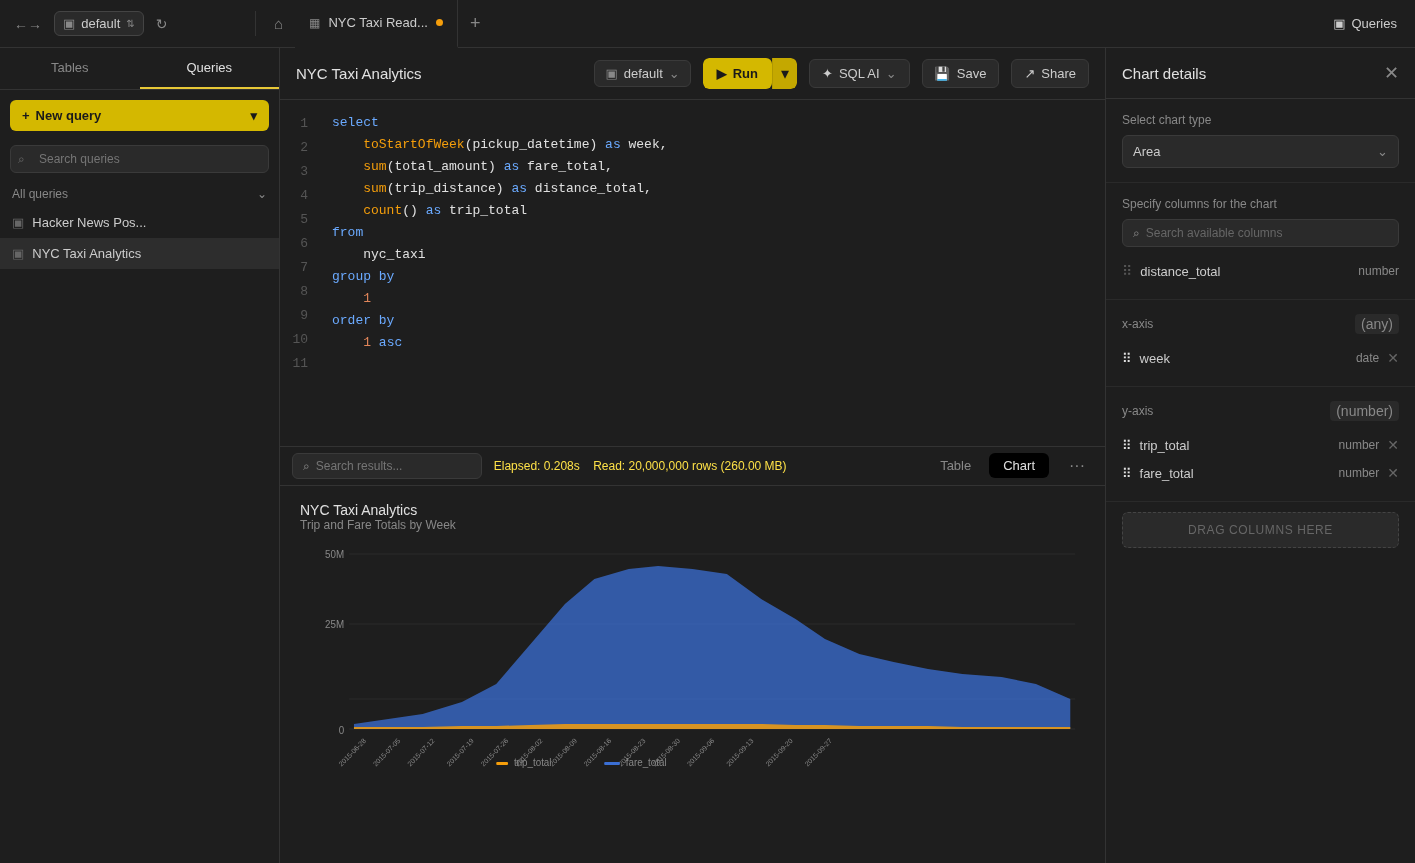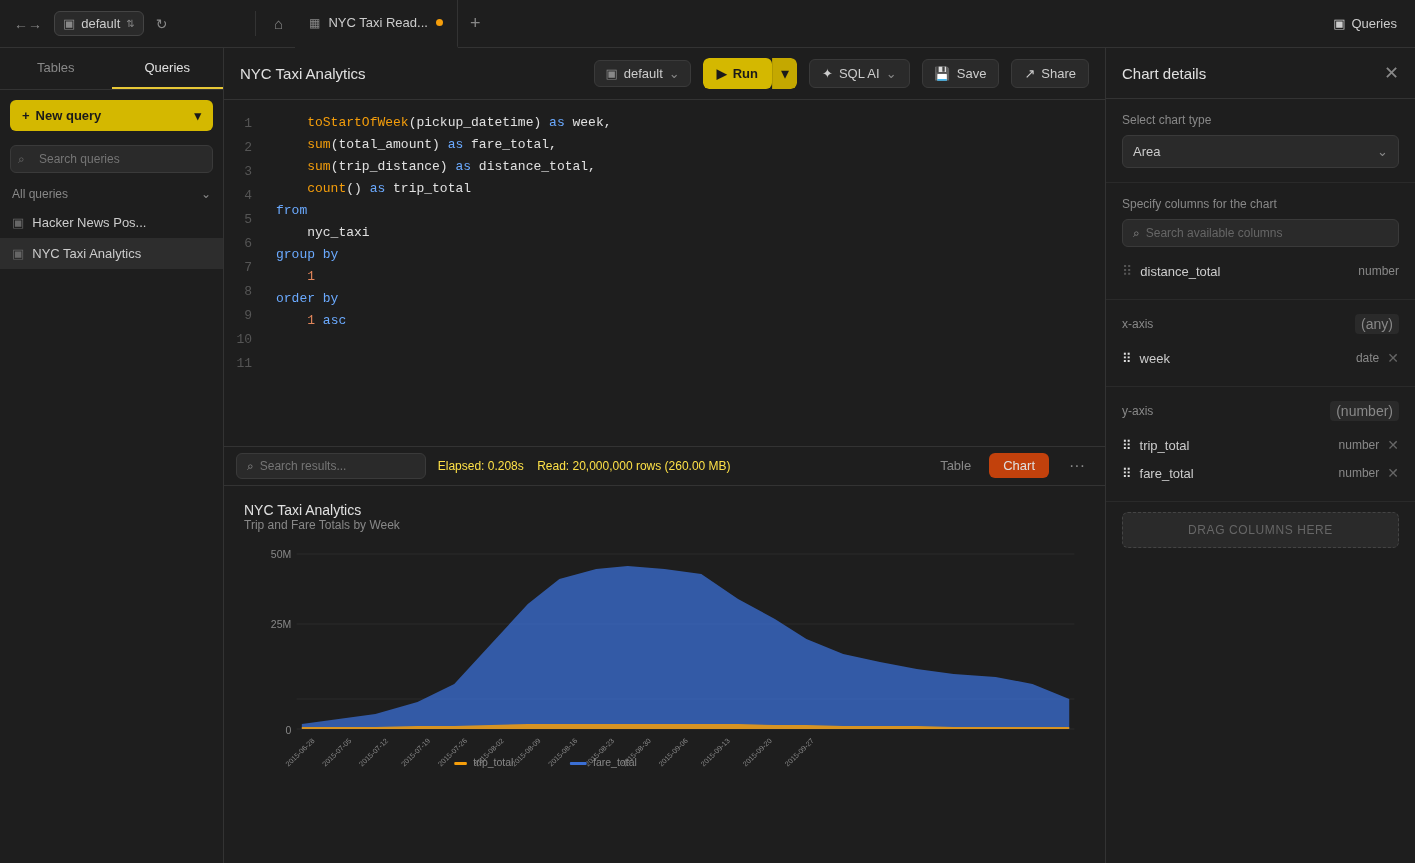--- a/index.html
+++ b/index.html
@@ -19,21 +19,21 @@
     .tab-item .tab-icon { color: #888; font-size: 12px; }
     .tab-dot { width: 7px; height: 7px; background: #f59e0b; border-radius: 50%; }
     .tab-add { padding: 0 12px; color: #888; cursor: pointer; font-size: 18px; }
     .top-right { margin-left: auto; }
     .queries-btn { display: flex; align-items: center; gap: 6px; color: #ccc; font-size: 13px; cursor: pointer; padding: 4px 10px; }
 
     
     .main-layout { display: flex; flex: 1; overflow: hidden; }
 
     
-    .sidebar { width: 224px; background: #1e1e1e; border-right: 1px solid #333; display: flex; flex-direction: column; }
+    .sidebar { width: 280px; background: #1e1e1e; border-right: 1px solid #333; display: flex; flex-direction: column; }
     .sidebar-tabs { display: flex; border-bottom: 1px solid #333; }
     .sidebar-tab { flex: 1; text-align: center; padding: 12px 0; font-size: 13px; color: #888; cursor: pointer; }
     .sidebar-tab.active { color: #e0e0e0; border-bottom: 2px solid #e8c837; }
     .new-query-btn { display: flex; align-items: center; justify-content: space-between; margin: 10px 10px; background: #d4b800; color: #1a1a1a; border-radius: 6px; padding: 8px 12px; cursor: pointer; font-size: 13px; font-weight: 600; }
     .new-query-left { display: flex; align-items: center; gap: 6px; }
     .sidebar-search { margin: 4px 10px 8px; position: relative; }
     .sidebar-search input { width: 100%; background: #2a2a2a; border: 1px solid #3a3a3a; border-radius: 6px; padding: 6px 8px 6px 28px; font-size: 12px; color: #ccc; outline: none; }
     .sidebar-search .search-icon { position: absolute; left: 8px; top: 50%; transform: translateY(-50%); color: #666; font-size: 12px; }
     .all-queries { display: flex; align-items: center; justify-content: space-between; padding: 6px 12px; font-size: 12px; color: #888; cursor: pointer; }
     .query-list-item { display: flex; align-items: center; gap: 8px; padding: 8px 12px; font-size: 13px; color: #ccc; cursor: pointer; }
@@ -65,21 +65,21 @@
     .fn { color: #f59e0b; }
     .num { color: #e0855a; }
     .plain { color: #e0e0e0; }
 
     
     .results-bar { display: flex; align-items: center; padding: 6px 12px; background: #1e1e1e; border-top: 1px solid #333; border-bottom: 1px solid #333; gap: 12px; }
     .search-results { display: flex; align-items: center; gap: 6px; background: #2a2a2a; border: 1px solid #3a3a3a; border-radius: 6px; padding: 5px 10px; font-size: 12px; color: #888; min-width: 180px; }
     .elapsed-info { font-size: 12px; color: #fde047; flex: 1; }
     .view-toggle { display: flex; gap: 4px; }
     .view-btn { padding: 5px 14px; border-radius: 6px; font-size: 13px; color: #888; cursor: pointer; background: transparent; border: none; }
-    .view-btn.active { background: #c2410c; color: #e0e0e0; }
+    .view-btn.active { background: #000000; color: #e0e0e0; }
     .more-btn { color: #888; cursor: pointer; padding: 4px 8px; }
 
     
     .chart-area { background: #1e1e1e; flex: 1; padding: 16px 20px; overflow: hidden; }
     .chart-title { font-size: 14px; color: #e0e0e0; font-weight: 500; }
     .chart-subtitle { font-size: 12px; color: #888; margin-bottom: 12px; }
     .chart-svg-container { width: 100%; height: 220px; }
 
     
     .right-panel { width: 310px; background: #1e1e1e; border-left: 1px solid #333; display: flex; flex-direction: column; overflow-y: auto; }
@@ -211,20 +211,21 @@
             <div>4</div>
             <div>5</div>
           <div>6</div>
             <div>7</div>
             <div>8</div>
             <div>9</div>
             <div>10</div>
             <div>11</div>
         </div>
         <div class="code-lines">
+          <div class="code-line"><span class="kw">select</span></div>
           <div class="code-line">    <span class="fn">toStartOfWeek</span><span class="plain">(pickup_datetime) </span><span class="kw">as</span><span class="plain"> week,</span></div>
           <div class="code-line">    <span class="fn">sum</span><span class="plain">(total_amount) </span><span class="kw">as</span><span class="plain"> fare_total,</span></div>
           <div class="code-line">    <span class="fn">sum</span><span class="plain">(trip_distance) </span><span class="kw">as</span><span class="plain"> distance_total,</span></div>
           <div class="code-line">    <span class="fn">count</span><span class="plain">() </span><span class="kw">as</span><span class="plain"> trip_total</span></div>
           <div class="code-line"><span class="kw">from</span></div>
           <div class="code-line"><span class="plain">    nyc_taxi</span></div>
           <div class="code-line"><span class="kw">group by</span></div>
           <div class="code-line">    <span class="num">1</span></div>
           <div class="code-line"><span class="kw">order by</span></div>
           <div class="code-line">    <span class="num">1</span><span class="kw"> asc</span></div>

